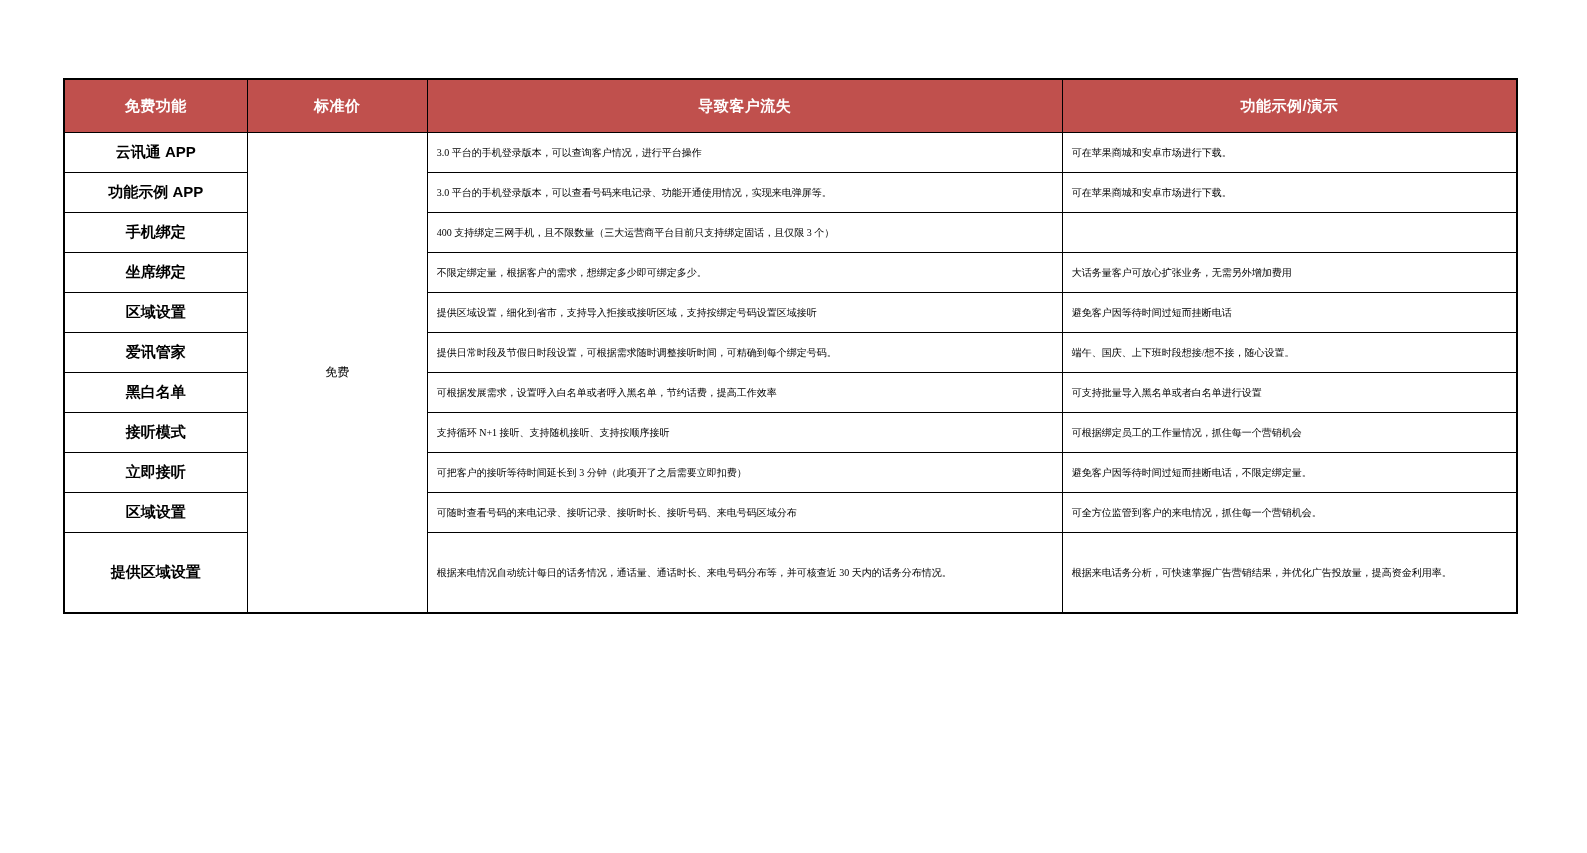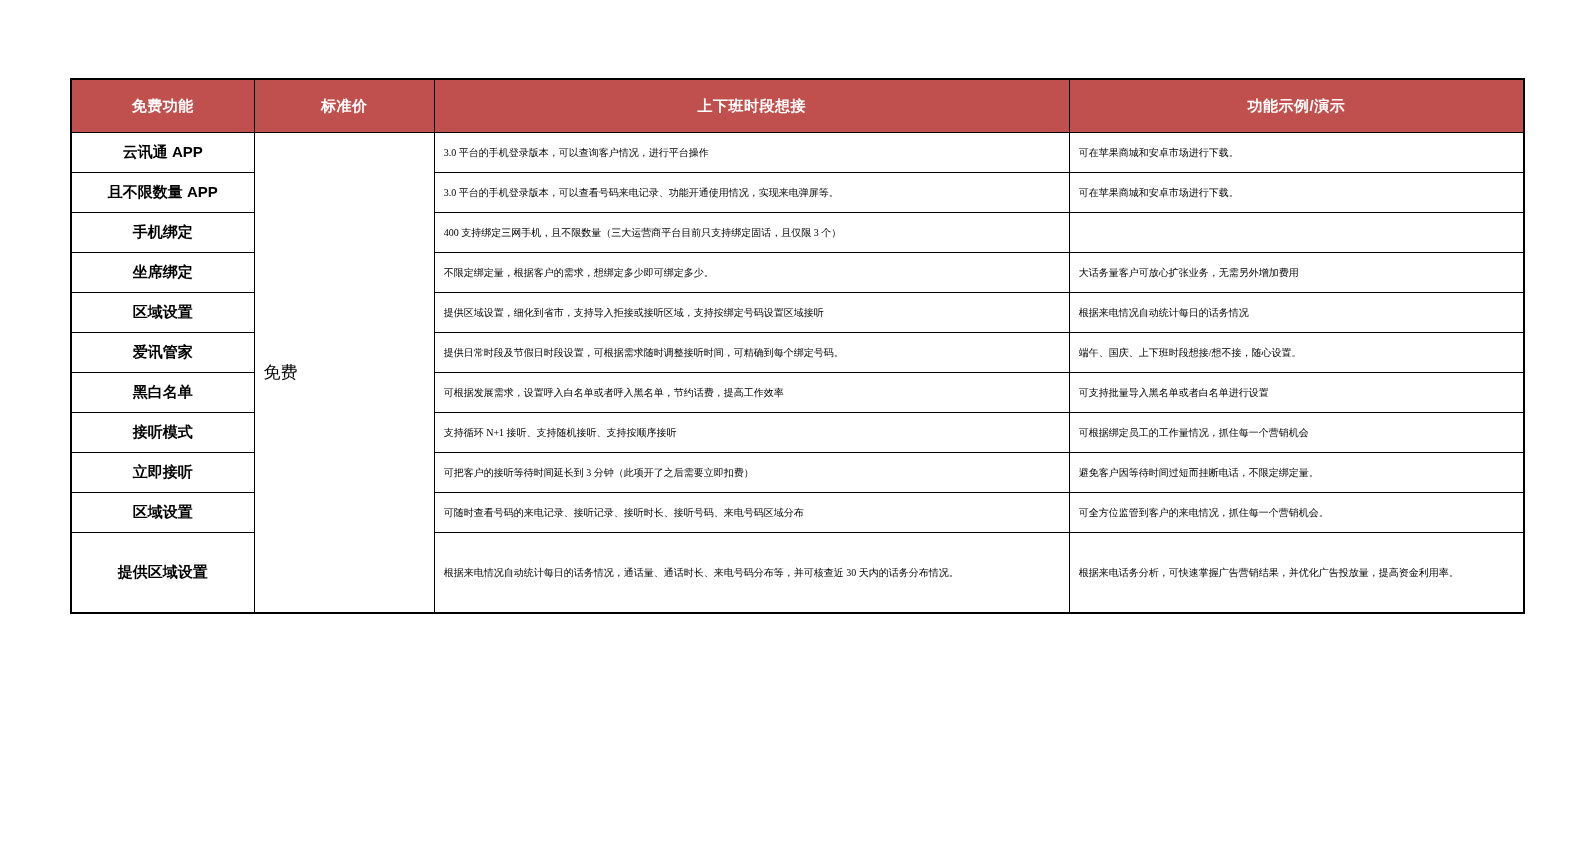--- a/index.html
+++ b/index.html
@@ -6,21 +6,21 @@
     margin: 0;
     padding: 0;
     background: #ffffff;
     width: 1587px;
     height: 853px;
     overflow: hidden;
     font-family: "Liberation Serif", "DejaVu Serif", serif;
   }
   .page {
     position: absolute;
-    left: 70px;
+    left: 63px;
     top: 78px;
     width: 1455px;
   }
   table.feature-table {
     width: 100%;
     border-collapse: collapse;
     table-layout: fixed;
     border: 2px solid #000000;
   }
   .feature-table th,
@@ -47,21 +47,22 @@
   .feature-table tr.body-row.tall {
     height: 80px;
   }
   td.feat-cell {
     text-align: center;
     font-family: "Liberation Sans", "DejaVu Sans", sans-serif;
     font-weight: bold;
     font-size: 15px;
   }
   td.price-cell {
-    font-size: 17px;
+    text-align: center;
+    font-size: 12px;
     font-weight: normal;
   }
   td.detail-cell, td.example-cell {
     text-align: left;
     font-size: 10px;
     line-height: 2.7;
   }
 </style>
 </head>
 <body>
@@ -71,50 +72,50 @@
     <colgroup>
       <col style="width:12.6%">
       <col style="width:12.4%">
       <col style="width:43.7%">
       <col style="width:31.3%">
     </colgroup>
     <thead>
       <tr>
         <th>免费功能</th>
         <th>标准价</th>
-        <th>上下班时段想接</th>
+        <th>导致客户流失</th>
         <th>功能示例/演示</th>
       </tr>
     </thead>
     <tbody>
       <tr class="body-row">
         <td class="feat-cell">云讯通 APP</td>
         <td class="price-cell" rowspan="11">免费</td>
         <td class="detail-cell">3.0 平台的手机登录版本，可以查询客户情况，进行平台操作</td>
         <td class="example-cell">可在苹果商城和安卓市场进行下载。</td>
       </tr>
       <tr class="body-row">
-        <td class="feat-cell">且不限数量 APP</td>
+        <td class="feat-cell">功能示例 APP</td>
         <td class="detail-cell">3.0 平台的手机登录版本，可以查看号码来电记录、功能开通使用情况，实现来电弹屏等。</td>
         <td class="example-cell">可在苹果商城和安卓市场进行下载。</td>
       </tr>
       <tr class="body-row">
         <td class="feat-cell">手机绑定</td>
         <td class="detail-cell">400 支持绑定三网手机，且不限数量（三大运营商平台目前只支持绑定固话，且仅限 3 个）</td>
         <td class="example-cell"></td>
       </tr>
       <tr class="body-row">
         <td class="feat-cell">坐席绑定</td>
         <td class="detail-cell">不限定绑定量，根据客户的需求，想绑定多少即可绑定多少。</td>
         <td class="example-cell">大话务量客户可放心扩张业务，无需另外增加费用</td>
       </tr>
       <tr class="body-row">
         <td class="feat-cell">区域设置</td>
         <td class="detail-cell">提供区域设置，细化到省市，支持导入拒接或接听区域，支持按绑定号码设置区域接听</td>
-        <td class="example-cell">根据来电情况自动统计每日的话务情况</td>
+        <td class="example-cell">避免客户因等待时间过短而挂断电话</td>
       </tr>
       <tr class="body-row">
         <td class="feat-cell">爱讯管家</td>
         <td class="detail-cell">提供日常时段及节假日时段设置，可根据需求随时调整接听时间，可精确到每个绑定号码。</td>
         <td class="example-cell">端午、国庆、上下班时段想接/想不接，随心设置。</td>
       </tr>
       <tr class="body-row">
         <td class="feat-cell">黑白名单</td>
         <td class="detail-cell">可根据发展需求，设置呼入白名单或者呼入黑名单，节约话费，提高工作效率</td>
         <td class="example-cell">可支持批量导入黑名单或者白名单进行设置</td>

